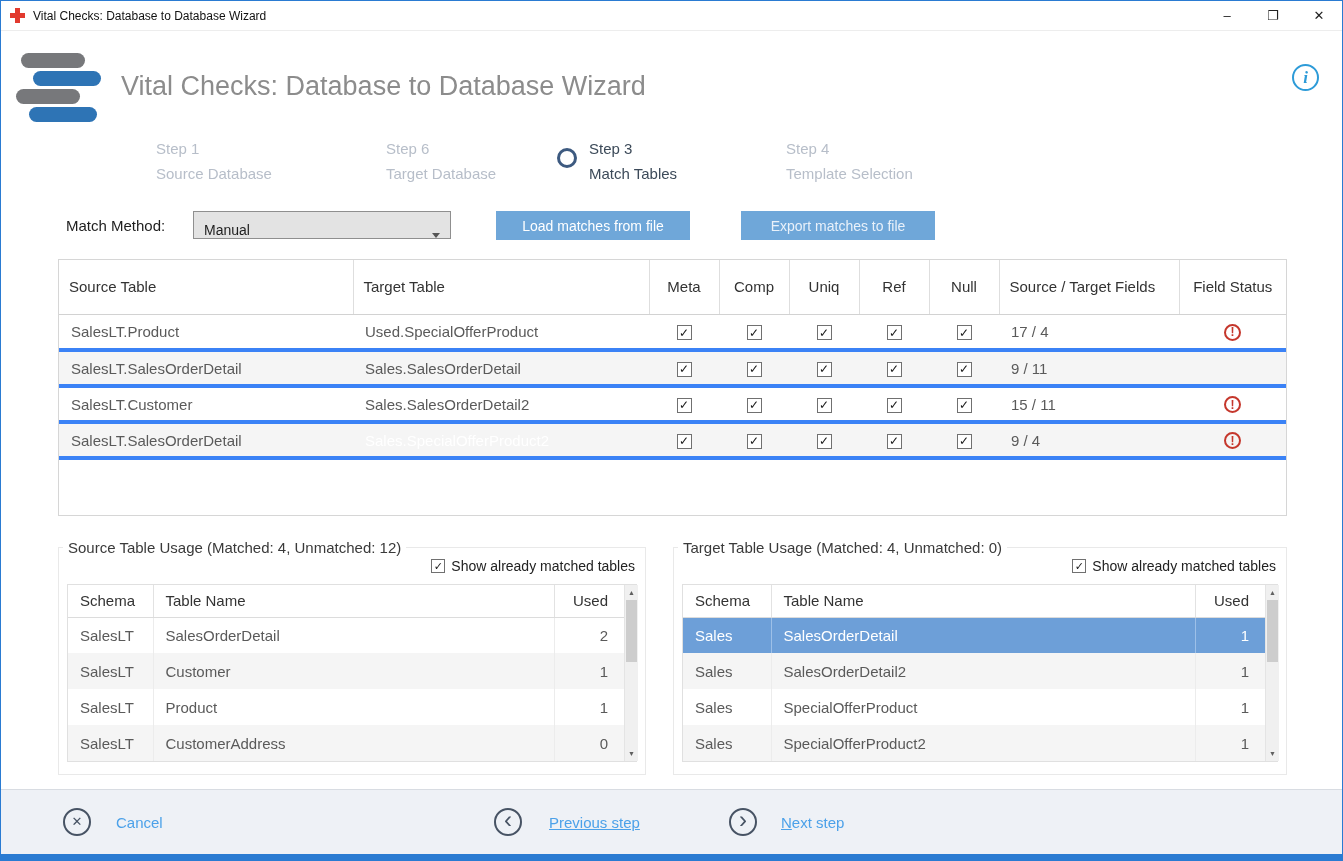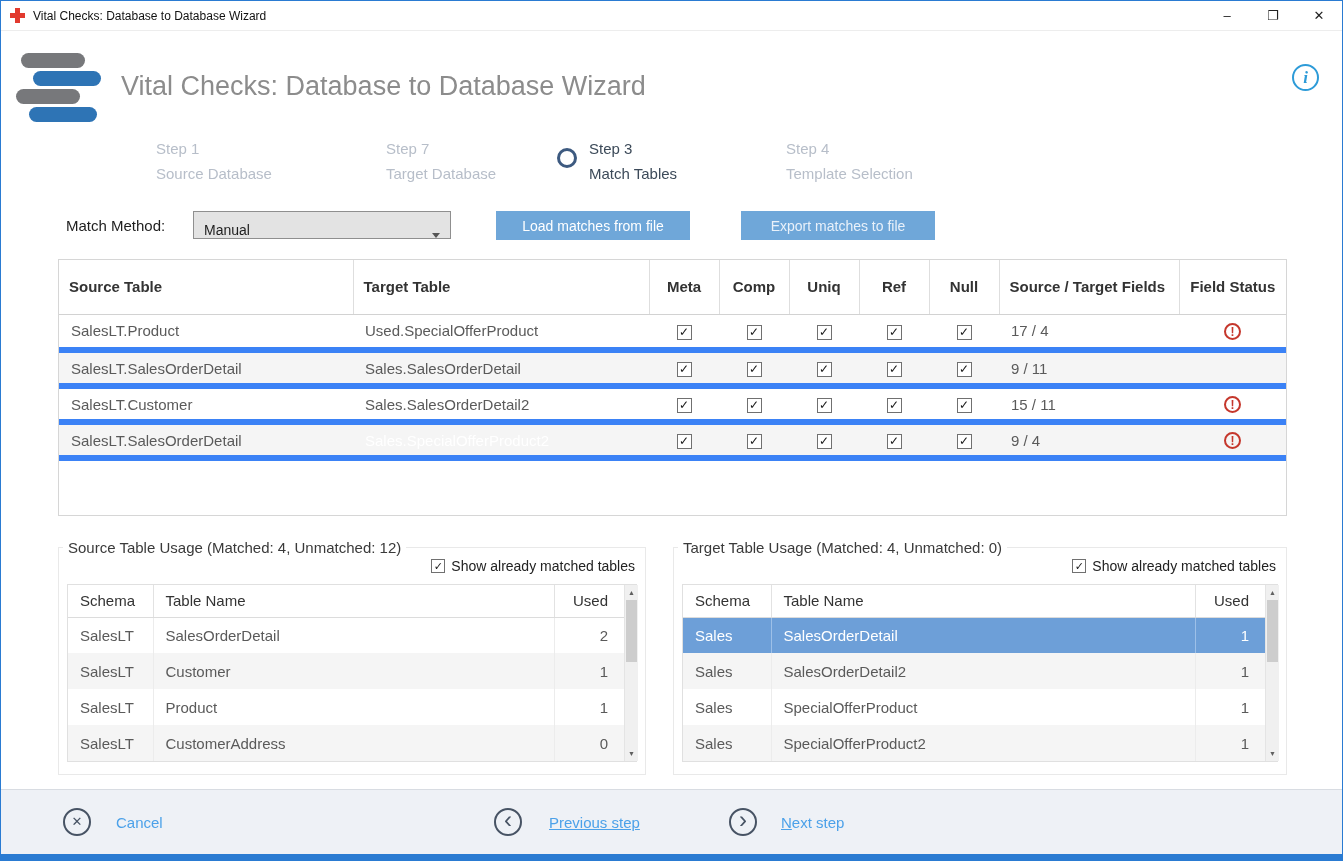--- a/index.html
+++ b/index.html
@@ -43,24 +43,24 @@
   .mm-select { position:absolute; left:192px; top:180px; width:258px; height:28px; background:#e3e3e3; border:1px solid #8f8f8f; display:flex; align-items:flex-end; padding:0 10px; font-size:14px; color:#1e1e1e; cursor:default; }
   .mm-select .chev { margin-left:auto; width:0; height:0; border-left:4px solid transparent; border-right:4px solid transparent; border-top:5px solid #555; }
   .btn { position:absolute; top:180px; width:194px; height:29px; background:#6fa7d9; color:#fff; border:none; font-size:14px; font-family:"Liberation Sans", sans-serif; display:flex; align-items:center; justify-content:center; }
   .btn-load { left:495px; }
   .btn-export { left:740px; color:#e9f1fa; }
 
   
   .match-wrap { position:absolute; left:57px; top:228px; width:1229px; height:257px; border:1px solid #d6d6d6; background:#fff; overflow:hidden; }
   table { border-collapse:collapse; table-layout:fixed; }
   .match-table { width:1227px; }
-  .match-table th { height:54px; font-size:15px; font-weight:700; color:#333; text-align:left; padding:0 10px; border-right:1px solid #dedede; border-bottom:1px solid #d2d2d2; vertical-align:middle; background:#fff; }
+  .match-table th { height:54px; font-size:15px; font-weight:400; color:#333; text-align:left; padding:0 10px; border-right:1px solid #dedede; border-bottom:1px solid #d2d2d2; vertical-align:middle; background:#fff; }
   .match-table th:last-child { border-right:none; }
   .match-table th.c, .match-table td.c { text-align:center; padding:0; }
-  .match-table td { height:36px; font-size:15px; color:#5a5a5a; padding:0 12px; border-bottom:6px solid #3b82f6; }
+  .match-table td { height:36px; font-size:15px; color:#5a5a5a; padding:0 12px; border-bottom:4px solid #3b82f6; }
   .match-table tr.odd td { background:#f5f5f5; }
   .match-table td.sel-cell { background:#6d9fd8; color:#fff; }
 
   
   .cb { display:inline-flex; width:15px; height:15px; border:1px solid #707070; background:#fff; align-items:center; justify-content:center; font-size:12px; color:#1a1a1a; line-height:1; vertical-align:middle; }
   .cb.checked::after { content:"✓"; }
   .cb.small { width:14px; height:14px; font-size:11px; }
 
   
   .warn { display:inline-flex; width:17px; height:17px; border-radius:50%; border:2px solid #c5372c; color:#c5372c; align-items:center; justify-content:center; font-size:12px; font-weight:bold; line-height:1; }
@@ -127,21 +127,21 @@
 
     <h1 class="page-title">Vital Checks: Database to Database Wizard</h1>
 
     <div class="info-button">i</div>
 
     <div class="step step1">
       <span class="l1">Step 1</span>
       <span class="l1">Source Database</span>
     </div>
     <div class="step step2">
-      <span class="l1">Step 7</span>
+      <span class="l1">Step 6</span>
       <span class="l1">Target Database</span>
     </div>
     <div class="step step3">
       <span class="step-icon"></span>
       <span>
         <span class="l1">Step 3</span>
         <span class="l1">Match Tables</span>
       </span>
     </div>
     <div class="step step4">

